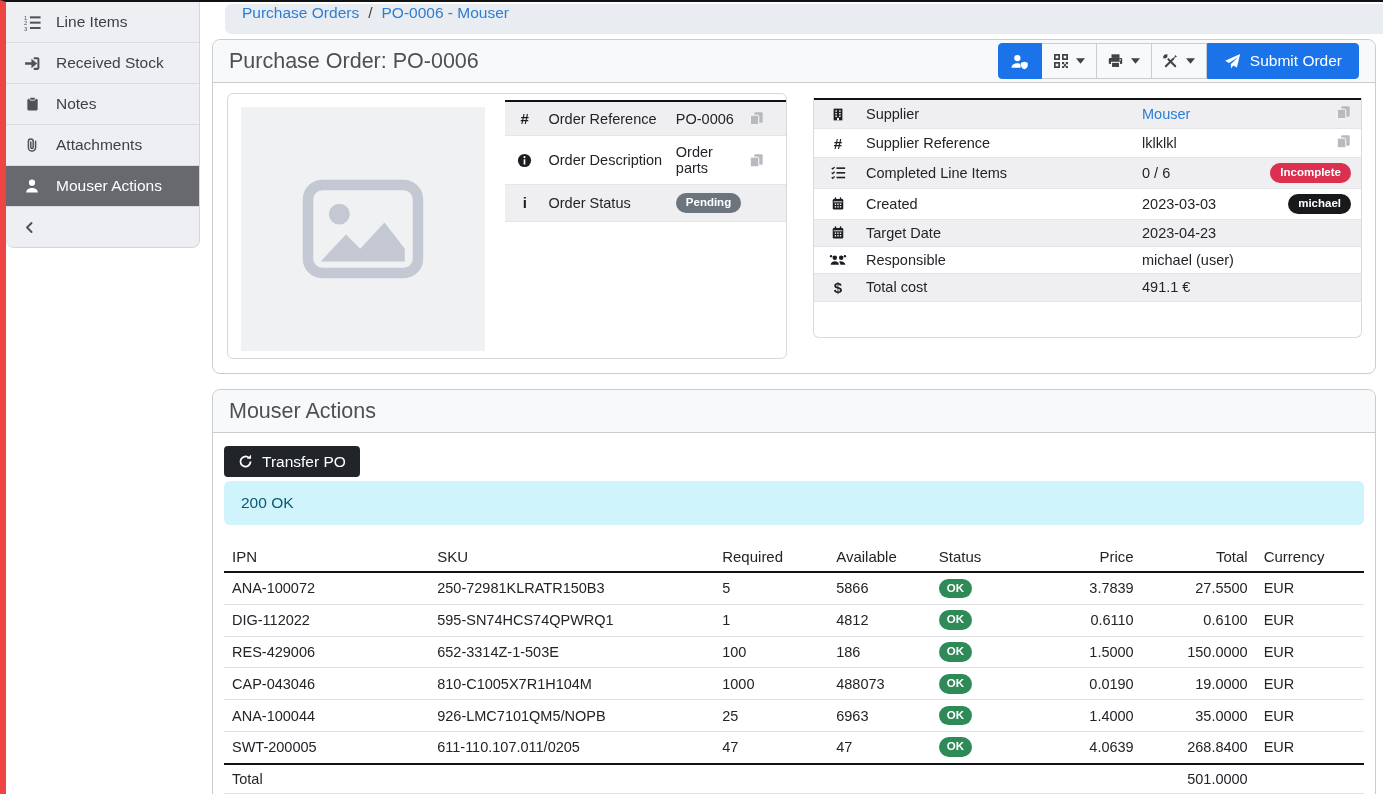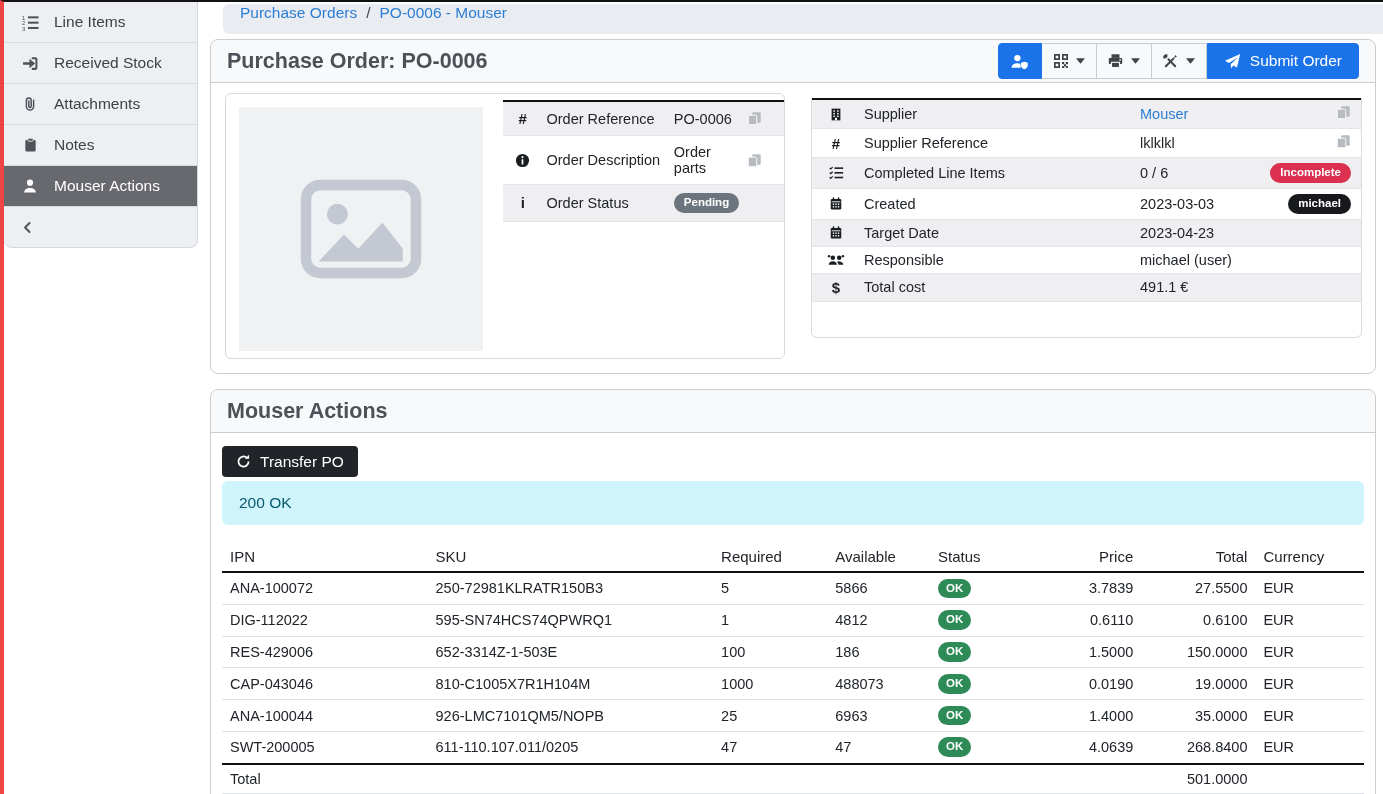--- a/index.html
+++ b/index.html
@@ -1,17 +1,17 @@
 <!DOCTYPE html>
 <html><head>
 <meta charset="utf-8">
 <style>
   html,body{margin:0;padding:0;background:#fff;}
   .page{position:relative;width:1383px;height:794px;overflow:hidden;box-sizing:border-box;
-        background:#fff;border-top:2px solid #121212;border-left:4px solid #ef4444;
+        background:#fff;border-top:2px solid #121212;border-left:6px solid #ef4444;
         font-family:"Liberation Sans","DejaVu Sans",sans-serif;color:#212529;}
   svg{display:block;}
 
   
   .sidebar{position:absolute;left:0;top:0;width:194px;background:#edeff2;
            border:1px solid #d3d8dc;border-top:none;border-left:none;border-radius:0 0 8px 8px;
            box-sizing:border-box;overflow:hidden;}
   .side-item{display:flex;align-items:center;height:40px;border-bottom:1px solid #d9dcdf;
              font-size:15.5px;color:#3c4247;cursor:pointer;}
   .side-item .sicon{width:24px;margin:0 12px 0 14px;display:flex;justify-content:center;color:#4d5359;}
@@ -24,21 +24,21 @@
             border-radius:6px 0 0 6px;display:flex;align-items:flex-start;padding-left:17px;
             font-size:15.5px;gap:9px;box-sizing:border-box;}
   .crumbbar .bc-link{color:#2d7dd2;text-decoration:none;cursor:pointer;}
   .bc-sep{color:#3f454b;}
 
   
   .panel{position:absolute;left:206px;right:7px;background:#fff;border:1px solid #ccc;
          border-radius:8px;box-sizing:border-box;}
   .panel-header{height:43px;background:#f8f9fa;border-bottom:1px solid #ccc;border-radius:8px 8px 0 0;
                 display:flex;align-items:center;padding:0 16px;box-sizing:border-box;}
-  .panel-title{font-size:21.5px;font-weight:700;color:#4b5157;}
+  .panel-title{font-size:21.5px;font-weight:400;color:#4b5157;}
   #panel-order{top:37px;height:335px;}
   #panel-actions{top:387px;height:420px;}
   .panel-body{position:relative;height:292px;}
 
   
   .actions-group{margin-left:auto;display:flex;height:36px;}
   .btn{box-sizing:border-box;display:flex;align-items:center;justify-content:center;cursor:pointer;
        font-size:15.5px;border:1px solid transparent;}
   .btn-blue{background:#1a73e8;border-color:#1a73e8;color:#fff;}
   .btn-light{background:#f8f9fa;border-color:#c8cdd2;color:#3e4348;border-left:none;}
@@ -114,34 +114,34 @@
       <span class="sicon">
         <svg width="17" height="17" viewBox="0 0 16 16" fill="currentColor">
             <path d="M1 6.8h6V3.6L12.4 8 7 12.4V9.2H1z"></path>
             <path d="M9.2 2h3.6A1.7 1.7 0 0 1 14.5 3.7v8.6A1.7 1.7 0 0 1 12.8 14H9.2v-1.9h3.4V3.9H9.2z"></path>
           </svg>
       </span>
       <span>Received Stock</span>
     </div>
     <div class="side-item">
       <span class="sicon">
-        <svg width="16" height="16" viewBox="0 0 16 16">
-            <path d="M11.6 4.3v6.2a3.6 3.6 0 0 1-7.2 0V4.4a2.4 2.4 0 0 1 4.8 0v5.9a1.2 1.2 0 0 1-2.4 0V4.9" fill="none" stroke="currentColor" stroke-width="1.5" stroke-linecap="round"></path>
-          </svg>
-      </span>
-      <span>Attachments</span>
-    </div>
-    <div class="side-item">
-      <span class="sicon">
         <svg width="15" height="16" viewBox="0 0 16 16" fill="currentColor">
             <rect x="2.5" y="2.4" width="11" height="12.6" rx="1.6"></rect>
             <rect x="5.2" y="0.8" width="5.6" height="3.2" rx="0.9" stroke="#edeff2" stroke-width="0.9"></rect>
           </svg>
       </span>
       <span>Notes</span>
+    </div>
+    <div class="side-item">
+      <span class="sicon">
+        <svg width="16" height="16" viewBox="0 0 16 16">
+            <path d="M11.6 4.3v6.2a3.6 3.6 0 0 1-7.2 0V4.4a2.4 2.4 0 0 1 4.8 0v5.9a1.2 1.2 0 0 1-2.4 0V4.9" fill="none" stroke="currentColor" stroke-width="1.5" stroke-linecap="round"></path>
+          </svg>
+      </span>
+      <span>Attachments</span>
     </div>
     <div class="side-item active">
       <span class="sicon">
         <svg width="16" height="16" viewBox="0 0 16 16" fill="currentColor">
             <circle cx="8" cy="4.7" r="3.1"></circle>
             <path d="M2.2 14.5c0-3.1 2.6-4.6 5.8-4.6s5.8 1.5 5.8 4.6z"></path>
           </svg>
       </span>
       <span>Mouser Actions</span>
     </div>

